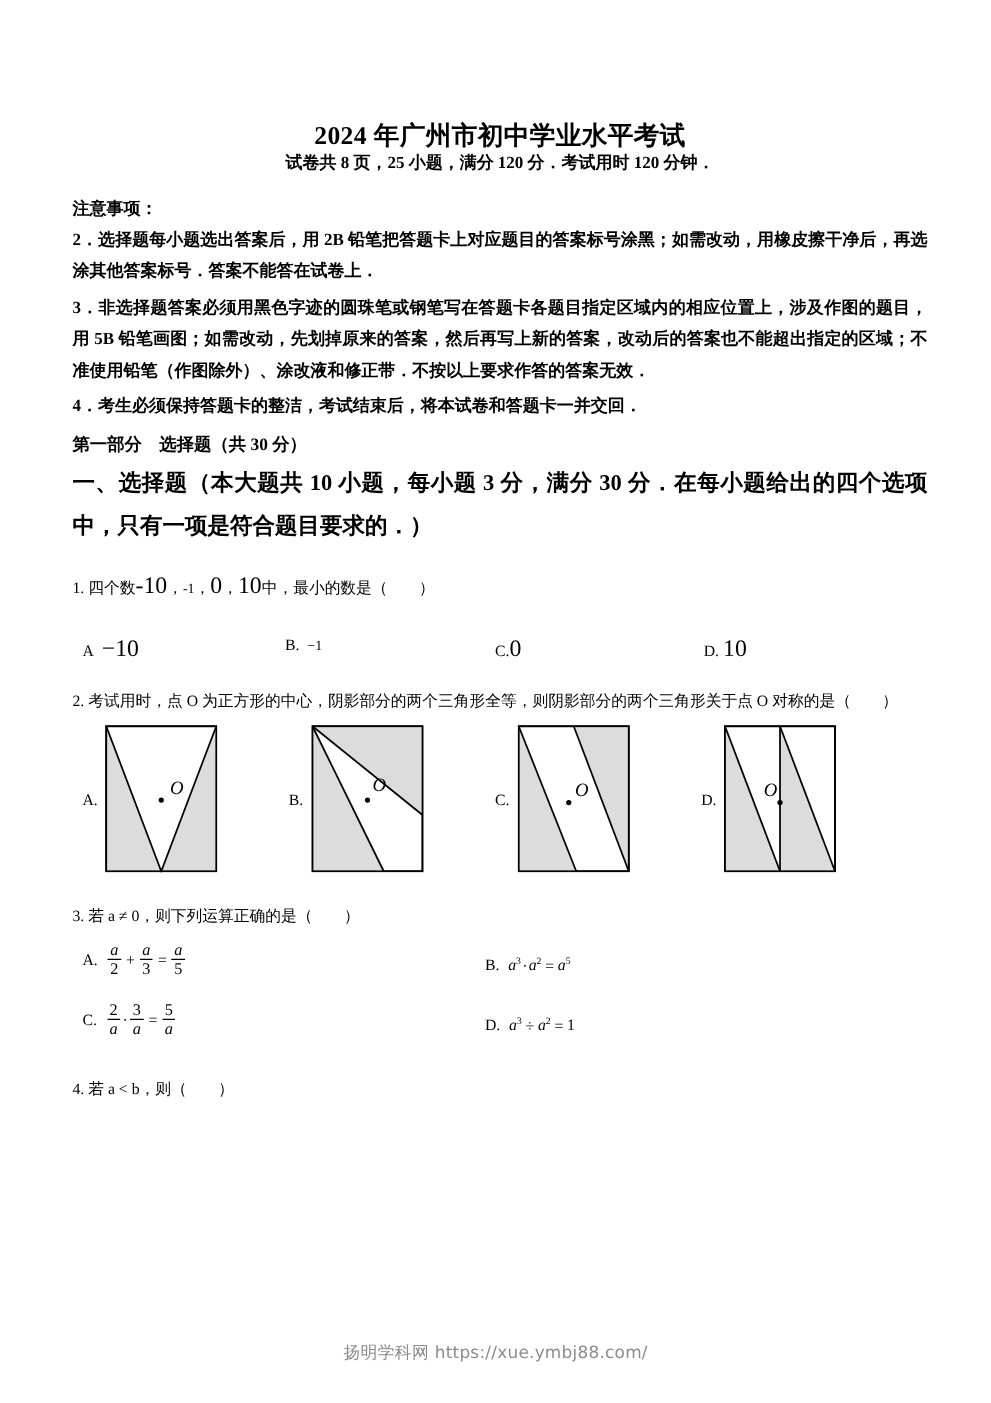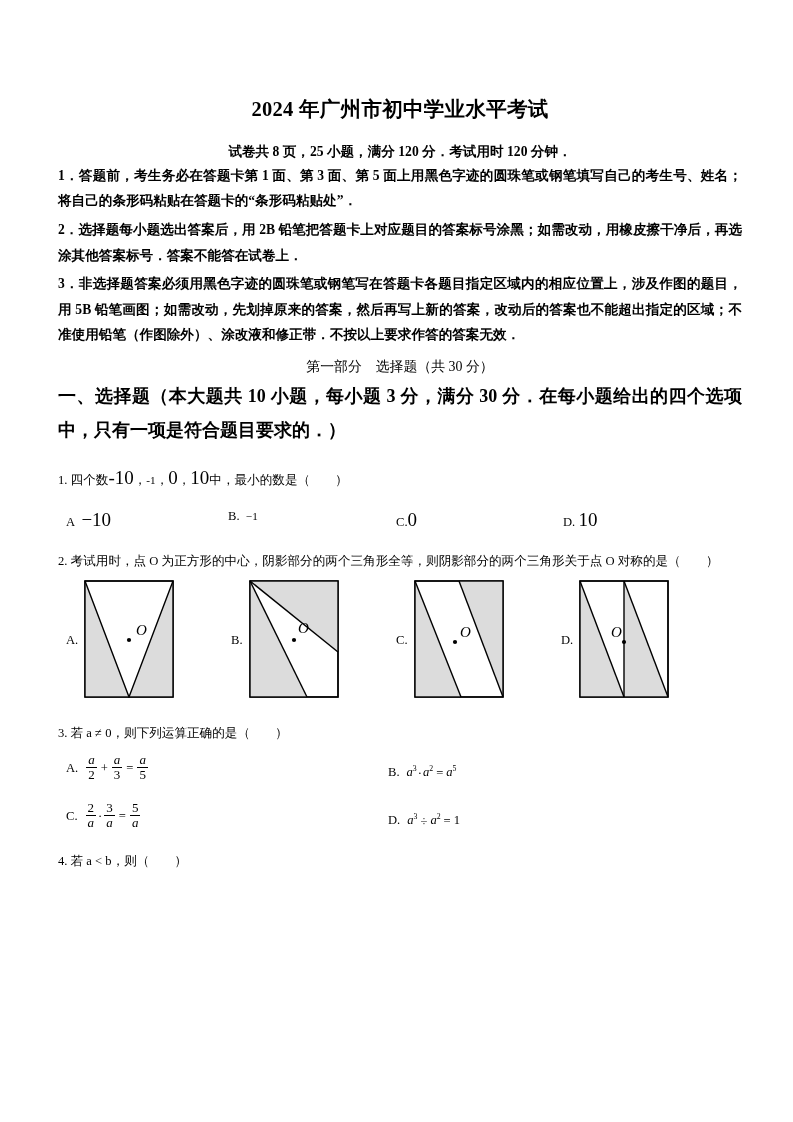--- a/index.html
+++ b/index.html
@@ -40,43 +40,42 @@
     text-align: center;
     font-size: 18px;
     font-weight: bold;
     margin-top: 22px;
     line-height: 1.2;
   }
   .doc-meta {
     text-align: center;
     font-size: 13.6px;
     font-weight: bold;
-    margin-top: 22px;
     line-height: 1.2;
   }
 
   
   .notice-head {
     font-size: 13.6px;
     font-weight: bold;
     margin-top: 20px;
     line-height: 1.3;
   }
   .notice-item {
     font-size: 13.6px;
     font-weight: bold;
     line-height: 1.88;
     margin-top: 3px;
     text-align: justify;
     text-justify: inter-ideograph;
   }
   .section-title {
-    text-align: center;
+    text-align: left;
     font-size: 13.9px;
-    font-weight: normal;
+    font-weight: bold;
     margin-top: 6px;
     line-height: 1.8;
   }
   .big-q-intro {
     font-size: 18px;
     font-weight: bold;
     line-height: 1.88;
     margin-top: 1px;
     text-align: justify;
     text-justify: inter-ideograph;
@@ -93,21 +92,21 @@
 
   
   .mnum { font-size: 19px; }
   .msm  { font-size: 11.2px; }
   .ital { font-style: italic; font-family: "Liberation Serif", serif; }
 
   
   .opt-row1 {
     position: relative;
     height: 26px;
-    margin-top: 14px;
+    margin-top: 24px;
     font-size: 12.6px;
   }
   .opt-row1 > span { position: absolute; top: 0; white-space: nowrap; }
   .o1a { left: 8px; }
   .o1b { left: 170px; }
   .o1c { left: 338px; }
   .o1d { left: 505px; }
 
   
   .fig-row {
@@ -180,23 +179,24 @@
 </style>
 </head>
 <body>
 
 <div class="page">
   <div class="content">
 
     <div class="doc-title">2024 年广州市初中学业水平考试</div>
     <div class="doc-meta">试卷共 8 页，25 小题，满分 120 分．考试用时 120 分钟．</div>
 
-    <div class="notice-item">1．答题前，考生务必在答题卡第 1 面、第 3 面、第 5 面上用黑色字迹的圆珠笔或钢笔填写自己的考生号、姓名；将自己的条形码粘贴在答题卡的“条形码粘贴处”．</div>
+    <div class="notice-head">注意事项：</div>
     <div class="notice-item">2．选择题每小题选出答案后，用 2B 铅笔把答题卡上对应题目的答案标号涂黑；如需改动，用橡皮擦干净后，再选涂其他答案标号．答案不能答在试卷上．</div>
     <div class="notice-item">3．非选择题答案必须用黑色字迹的圆珠笔或钢笔写在答题卡各题目指定区域内的相应位置上，涉及作图的题目，用 5B 铅笔画图；如需改动，先划掉原来的答案，然后再写上新的答案，改动后的答案也不能超出指定的区域；不准使用铅笔（作图除外）、涂改液和修正带．不按以上要求作答的答案无效．</div>
+    <div class="notice-item">4．考生必须保持答题卡的整洁，考试结束后，将本试卷和答题卡一并交回．</div>
 
     <div class="section-title">第一部分　选择题（共 30 分）</div>
     <div class="big-q-intro">一、选择题（本大题共 10 小题，每小题 3 分，满分 30 分．在每小题给出的四个选项中，只有一项是符合题目要求的．）</div>
 
     <div class="q">
       <span class="q-stem"><span>1.</span>
         <span>四个数</span><span class="mnum">-10</span><span>，</span><span class="msm">-1</span><span>，</span><span class="mnum">0</span><span>，</span><span class="mnum">10</span><span>中，最小的数是（　　）</span></span>
     </div>
     <div class="opt-row1">
       <span class="o1a"><span>A</span>&nbsp;&nbsp;<span class="mnum">−10</span></span>
@@ -297,20 +297,21 @@
       </div>
 
       <div class="cell og-d">
         <span class="lbl">D.</span>
         <span class="mathline">
           <span class="ital">a<sup class="exp">3</sup></span><span class="op">÷</span><span class="ital">a<sup class="exp">2</sup></span><span class="op">=</span>1
         </span>
       </div>
     </div>
 
-    <div class="q" style="margin-top:0;">
+    <div class="q" style="margin-top:10px;">
       <span>4.</span>
       <span>若 a &lt; b，则（　　）</span>
     </div>
 
   </div>
 
+  <div class="footer">扬明学科网 https://xue.ymbj88.com/</div>
 </div>
 
 </body></html>

